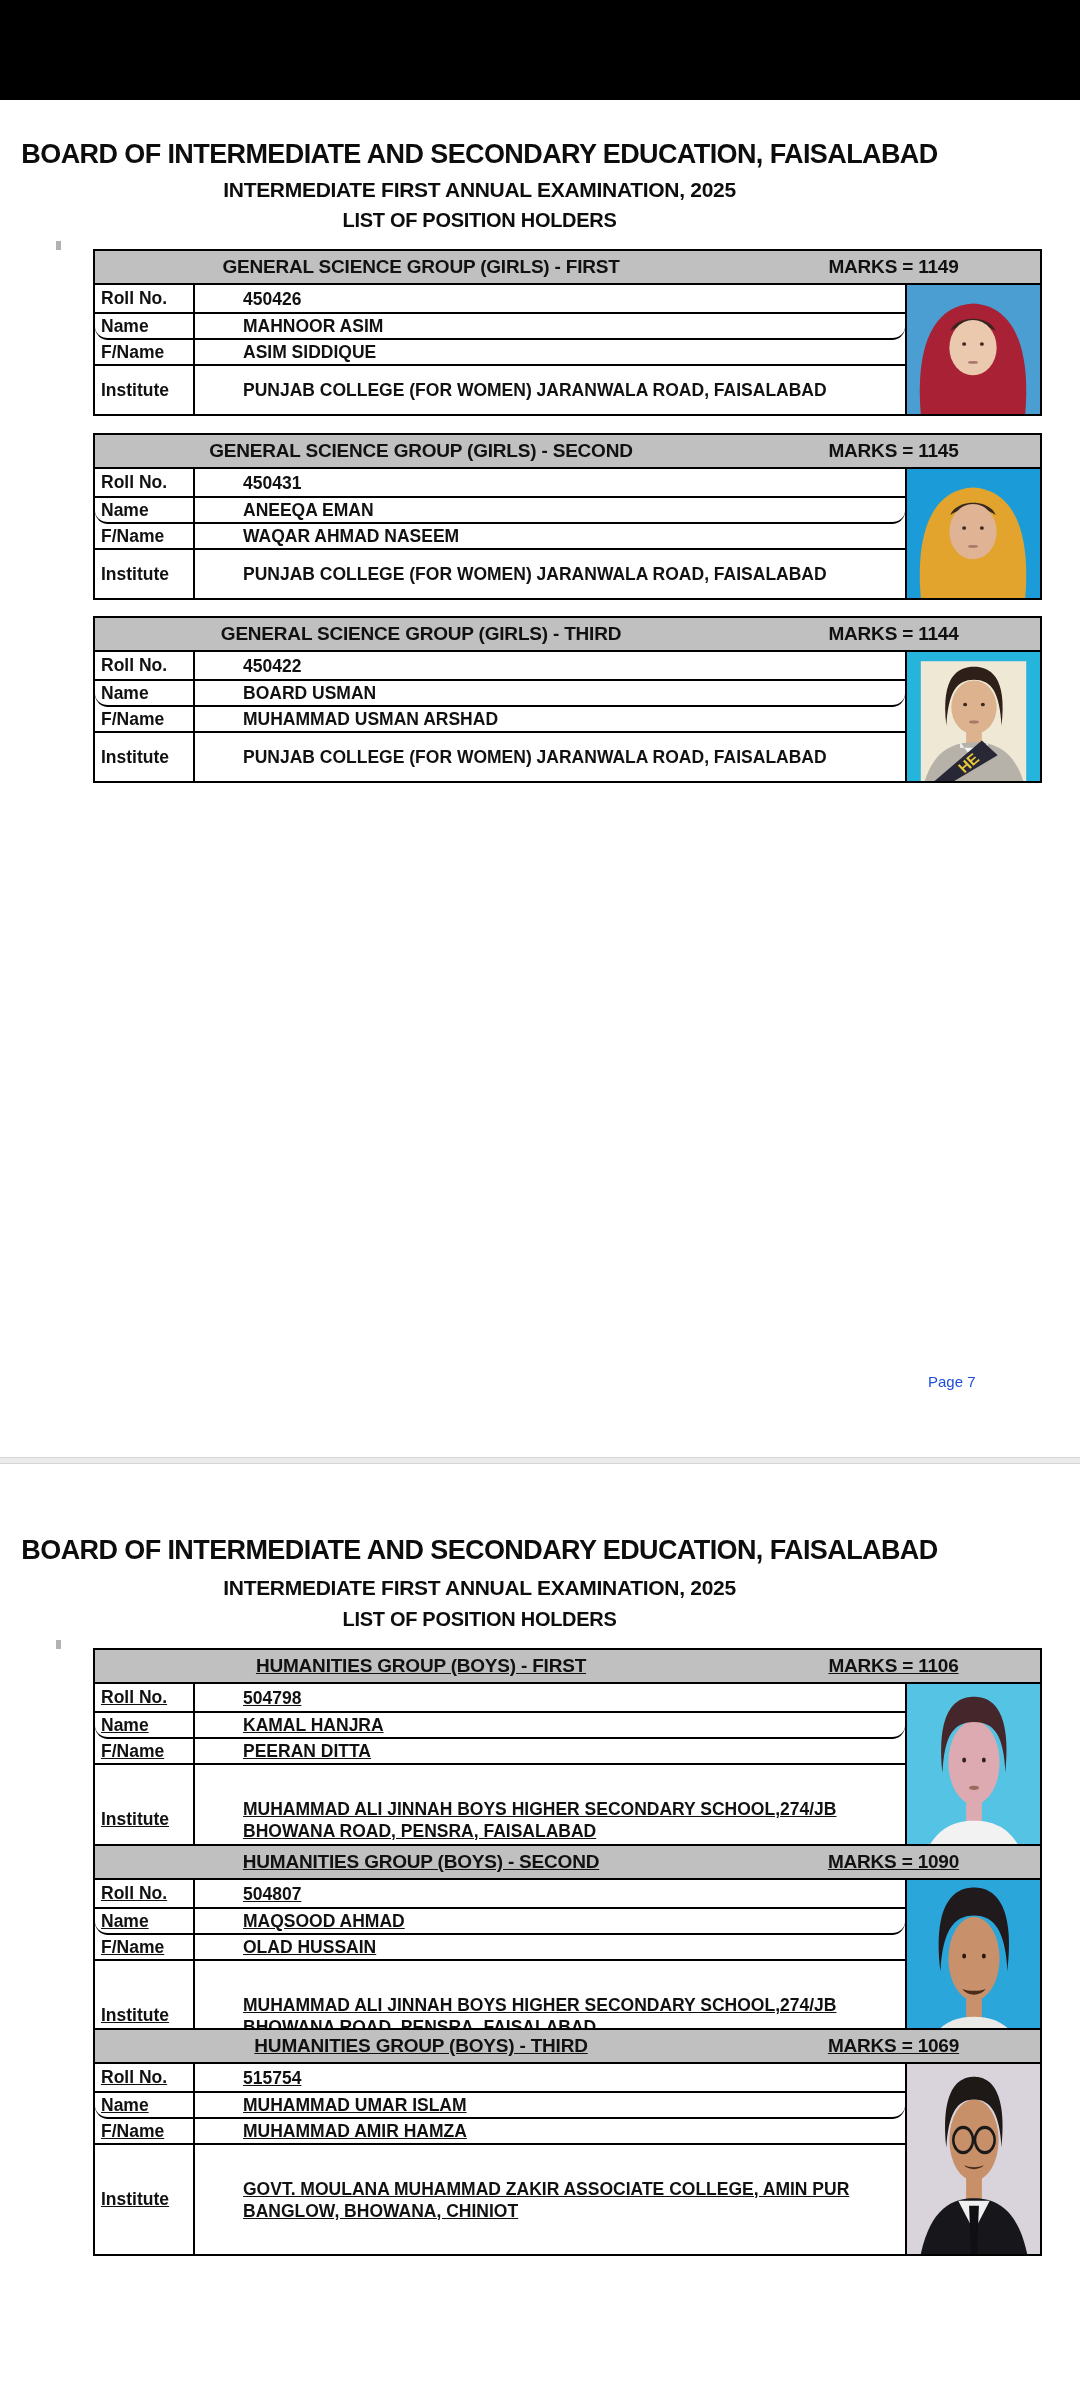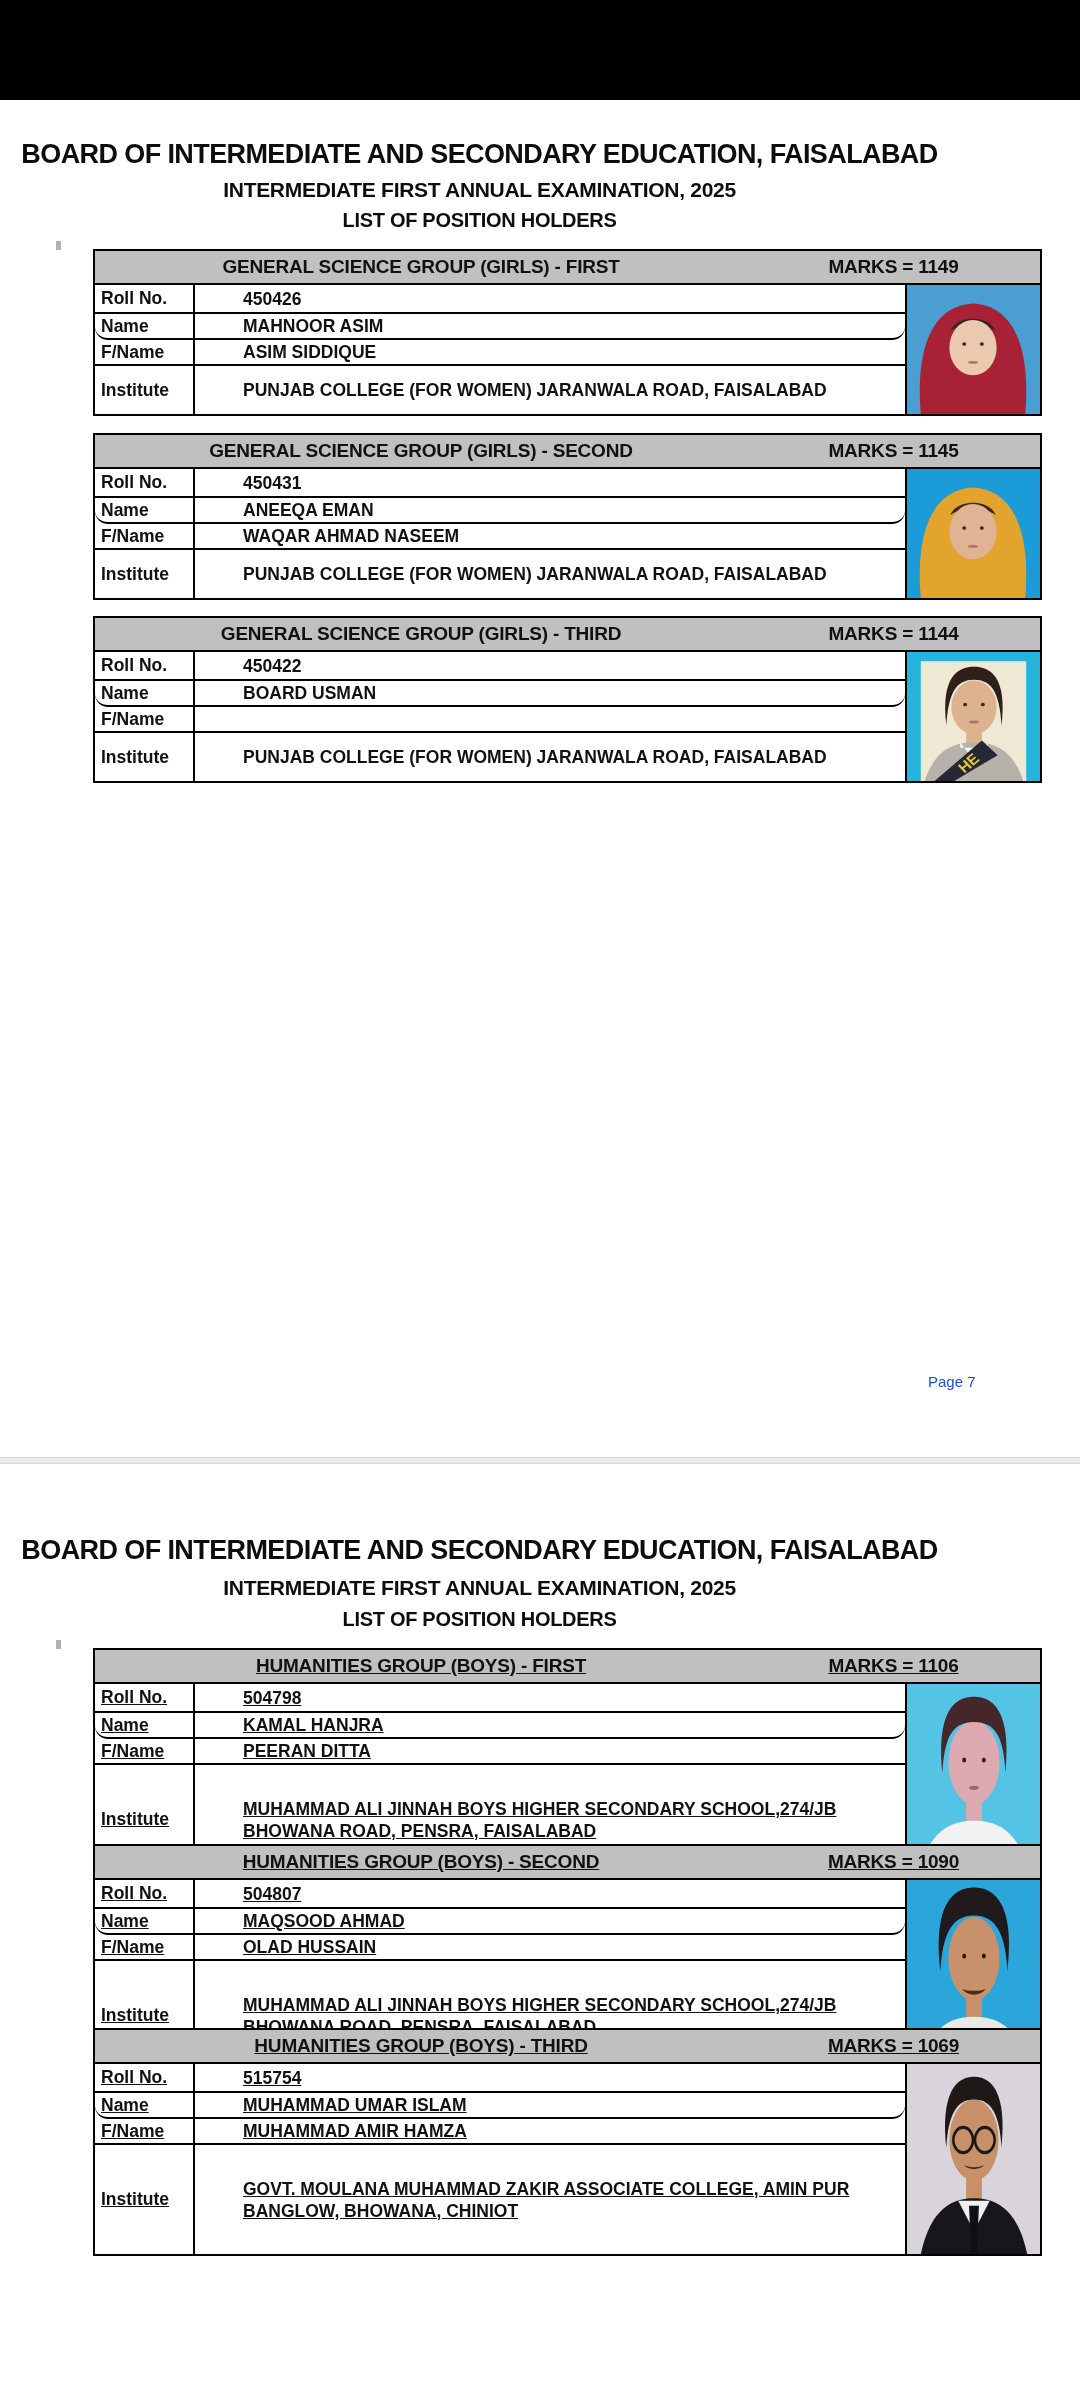--- a/index.html
+++ b/index.html
@@ -137,20 +137,21 @@
         <div class="prow r-roll">
             <div class="lbl">Roll No.</div>
             <div class="val">450422</div>
           </div>
         <div class="prow r-name">
             <div class="lbl">Name</div>
             <div class="val">BOARD USMAN</div>
           </div>
         <div class="prow r-fname">
             <div class="lbl">F/Name</div>
+            <div class="val">MUHAMMAD USMAN ARSHAD</div>
           </div>
         <div class="prow r-inst last">
             <div class="lbl">Institute</div>
             <div class="val">PUNJAB COLLEGE (FOR WOMEN) JARANWALA ROAD, FAISALABAD</div>
           </div>
       </div>
       <div class="photo">
         <svg viewBox="0 0 135 140" preserveAspectRatio="none">
           <rect width="135" height="140" fill="#25b4dc"></rect>
           <rect x="14" y="10" width="107" height="130" fill="#efe8d4"></rect>

